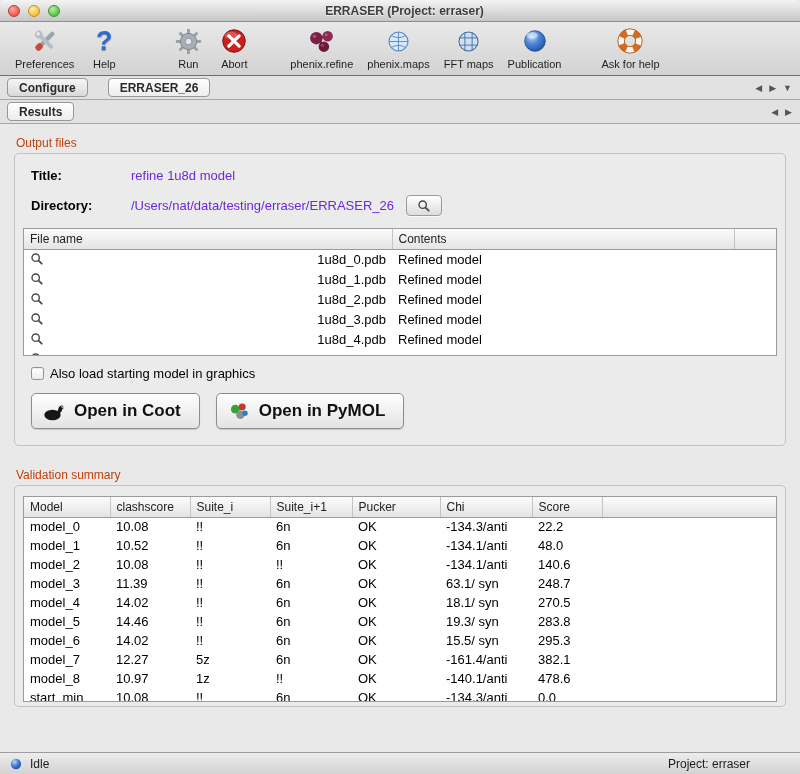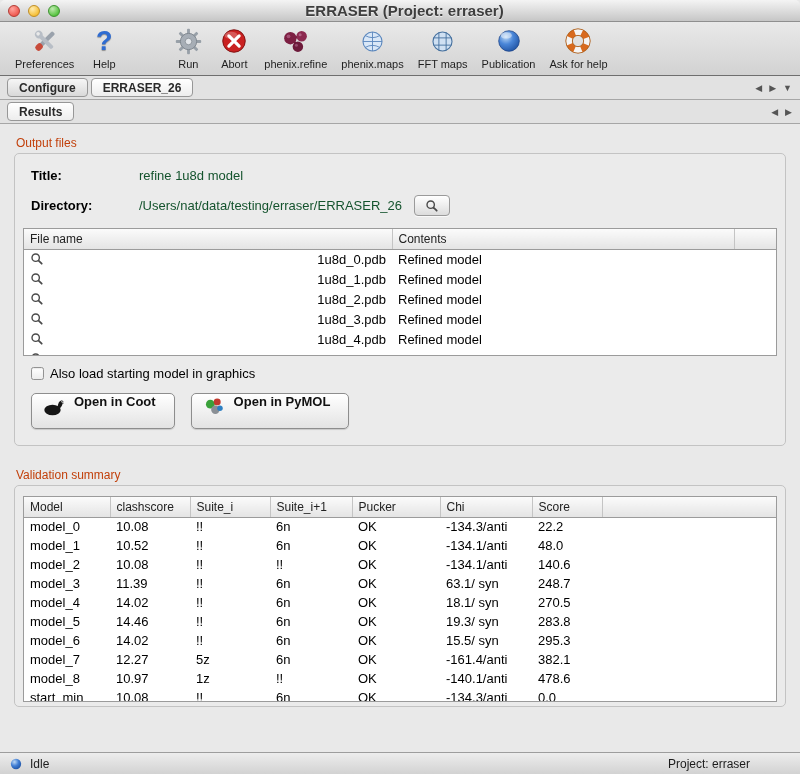--- a/index.html
+++ b/index.html
@@ -7,66 +7,66 @@
   body { font-family:"Liberation Sans", sans-serif; font-size:13px; color:#000; background:#e8e8e8; }
   .window { width:800px; height:774px; display:flex; flex-direction:column; background:#e8e8e8; }
 
   
   .titlebar { height:22px; flex:0 0 22px; background:linear-gradient(#f4f4f4, #d4d4d4 70%, #c6c6c6); border-bottom:1px solid #8f8f8f; position:relative; display:flex; align-items:center; border-radius:5px 5px 0 0; }
   .traffic { display:flex; gap:8px; margin-left:8px; z-index:2; }
   .light { width:12px; height:12px; border-radius:50%; cursor:default; }
   .light.red { background:radial-gradient(circle at 35% 30%, #ffa49e, #ee564d 75%); border:1px solid #b33b34; }
   .light.yellow { background:radial-gradient(circle at 35% 30%, #ffecb0, #f5bd32 75%); border:1px solid #c08e26; }
   .light.green { background:radial-gradient(circle at 35% 30%, #c0eab0, #52c23c 75%); border:1px solid #3e9330; }
-  .titlebar-title { position:absolute; left:9px; right:0; text-align:center; font-size:15px; font-weight:bold; color:#3e3e3e; text-shadow:0 1px 0 rgba(255,255,255,.6); }
+  .titlebar-title { position:absolute; left:9px; right:0; text-align:center; font-size:12px; font-weight:bold; color:#3e3e3e; text-shadow:0 1px 0 rgba(255,255,255,.6); }
 
   
   .toolbar { height:54px; flex:0 0 54px; background:linear-gradient(#e9e9e9, #d2d2d2); border-bottom:1px solid #6f6f6f; display:flex; align-items:flex-start; padding:3px 8px 0; }
   .tool { display:flex; flex-direction:column; align-items:center; padding:0 7px; cursor:default; }
   .tool .ticon { width:32px; height:32px; display:flex; align-items:center; justify-content:center; }
   .tool .tlabel { font-size:11px; color:#1f1f1f; margin-top:1px; white-space:nowrap; }
   .gap-md { margin-left:38px; }
-  .gap-sm { }
+  .gap-sm { margin-left:26px; }
   .qmark { font-size:27px; font-weight:bold; color:#2f6cd1; line-height:30px; text-shadow:0 1px 1px rgba(0,0,0,.35); }
 
   
   .tabbar { height:24px; flex:0 0 24px; background:#e2e2e2; border-bottom:1px solid #a6a6a6; display:flex; align-items:center; padding-left:7px; position:relative; }
-  .tab { height:19px; padding:0 11px; margin-right:3px; display:flex; align-items:center; font-size:12px; font-weight:bold; color:#2a2a2a; background:linear-gradient(#f6f6f6,#d9d9d9); border:1px solid #979797; border-radius:4px; cursor:default; }
+  .tab { height:19px; padding:0 11px; margin-right:20px; display:flex; align-items:center; font-size:12px; font-weight:bold; color:#2a2a2a; background:linear-gradient(#f6f6f6,#d9d9d9); border:1px solid #979797; border-radius:4px; cursor:default; }
   .tab.selected { background:linear-gradient(#ffffff,#ededed); }
   .tabnav { position:absolute; right:8px; top:0; height:100%; display:flex; align-items:center; gap:7px; }
   .tabnav span { font-size:9px; color:#555; cursor:default; }
 
   
   .content { flex:1 1 auto; background:#e9e9e9; padding:12px 14px 0; overflow:hidden; }
   .group-label { font-size:12px; color:#c2410c; margin:0 0 3px 2px; }
   .groupbox { border:1px solid #c3c3c3; border-radius:5px; background:#ebebeb; padding:14px 8px 14px; }
   .groupbox.validation-box { padding:10px 8px 4px; }
 
   .form-row { display:flex; align-items:center; margin:0 0 12px 8px; }
   .form-label { font-weight:bold; width:100px; flex:0 0 100px; }
-  .form-value { color:#14532d;margin-left:8px; }
+  .form-value { color:#6d28d9; }
   .browse-btn { margin-left:12px; width:36px; height:21px; border:1px solid #9a9a9a; border-radius:4px; background:linear-gradient(#ffffff,#dcdcdc); display:flex; align-items:center; justify-content:center; box-shadow:0 1px 0 rgba(255,255,255,.7); cursor:default; }
 
   .table-clip { border:1px solid #9b9b9b; background:#fff; overflow:hidden; }
   .files-clip { height:128px; }
   .valid-clip { height:206px; }
   table.datatable { width:100%; border-collapse:collapse; table-layout:fixed; background:#fff; }
   table.datatable th { background:linear-gradient(#fbfbfb,#e4e4e4); border-right:1px solid #c4c4c4; border-bottom:1px solid #9b9b9b; font-weight:normal; font-size:12px; color:#222; text-align:left; padding:0 6px; height:20px; overflow:hidden; white-space:nowrap; }
   table.datatable th:last-child { border-right:none; }
   table.datatable td { font-size:13px; padding:0 6px; white-space:nowrap; overflow:hidden; }
   .files-table td { height:20px; }
   .valid-table td { height:19px; }
   .fname-cell { display:flex; align-items:center; gap:6px;justify-content:space-between; }
   .mag { display:inline-flex; width:14px; height:14px; flex:0 0 14px; }
 
   .check-row { display:flex; align-items:center; gap:6px; margin:10px 0 0 8px; }
   .checkbox { width:13px; height:13px; border:1px solid #929292; border-radius:2.5px; background:linear-gradient(#ffffff,#ececec); box-shadow:inset 0 1px 1px rgba(0,0,0,.08); cursor:default; }
 
   .button-row { display:flex; gap:16px; margin:12px 0 2px 8px; }
-  .big-btn { display:flex; gap:8px; height:36px; padding:0 18px 0 10px; border:1px solid #8d8d8d; border-radius:5px; background:linear-gradient(#ffffff,#e3e3e3); font-size:13px; font-weight:bold; color:#111; box-shadow:0 1px 1px rgba(0,0,0,.15); cursor:default; }
+  .big-btn { display:flex; align-items:center; gap:8px; height:36px; padding:0 18px 0 10px; border:1px solid #8d8d8d; border-radius:5px; background:linear-gradient(#ffffff,#e3e3e3); font-size:17px; font-weight:bold; color:#111; box-shadow:0 1px 1px rgba(0,0,0,.15); cursor:default; }
   .big-btn .bicon { width:24px; height:24px; display:flex; align-items:center; justify-content:center; }
 
   .section-gap { height:22px; }
 
   
   .statusbar { height:22px; flex:0 0 22px; background:linear-gradient(#ededed,#d2d2d2); border-top:1px solid #9d9d9d; display:flex; align-items:center; padding:0 10px; font-size:12px; color:#1c1c1c; }
   .status-left { display:flex; align-items:center; gap:8px; }
   .status-right { margin-left:auto; margin-right:40px; }
 </style>
 </head>

